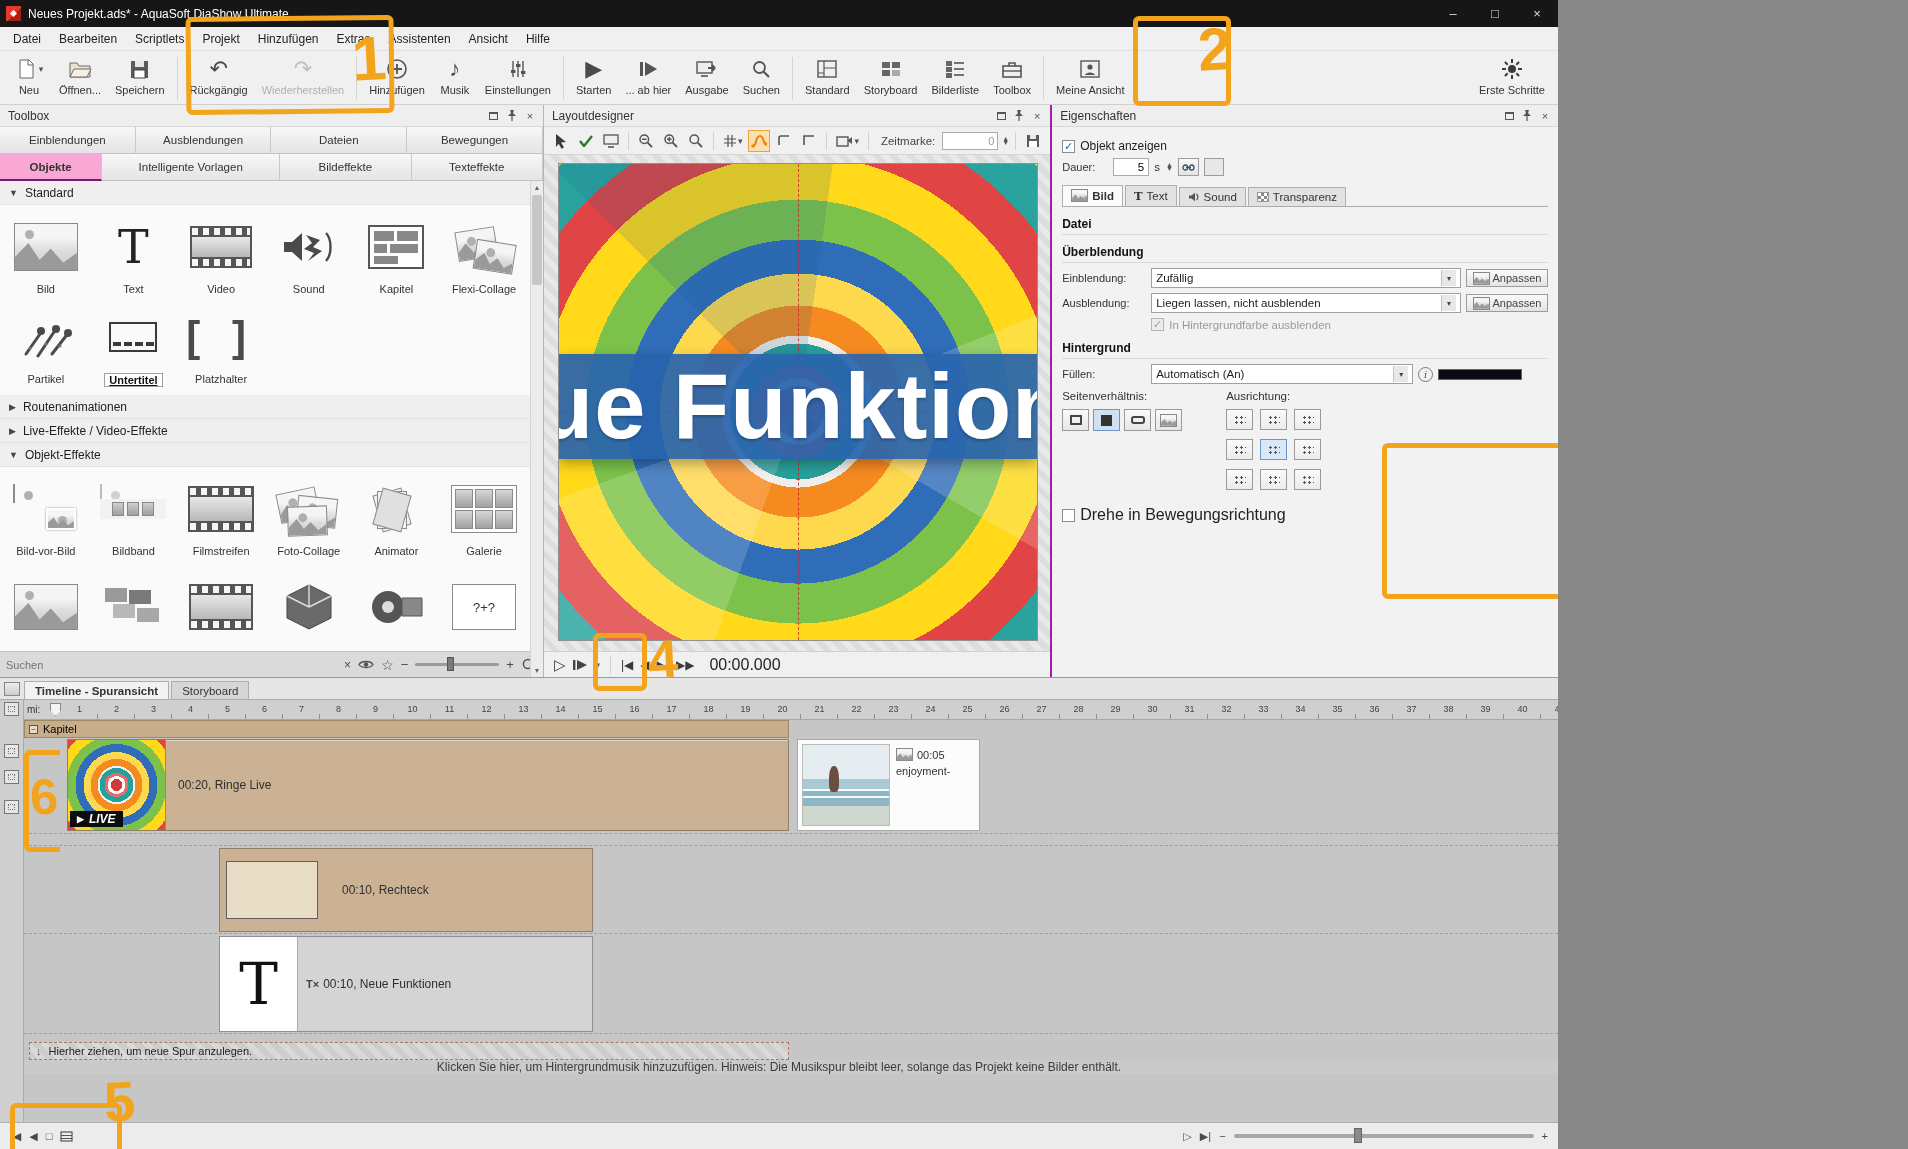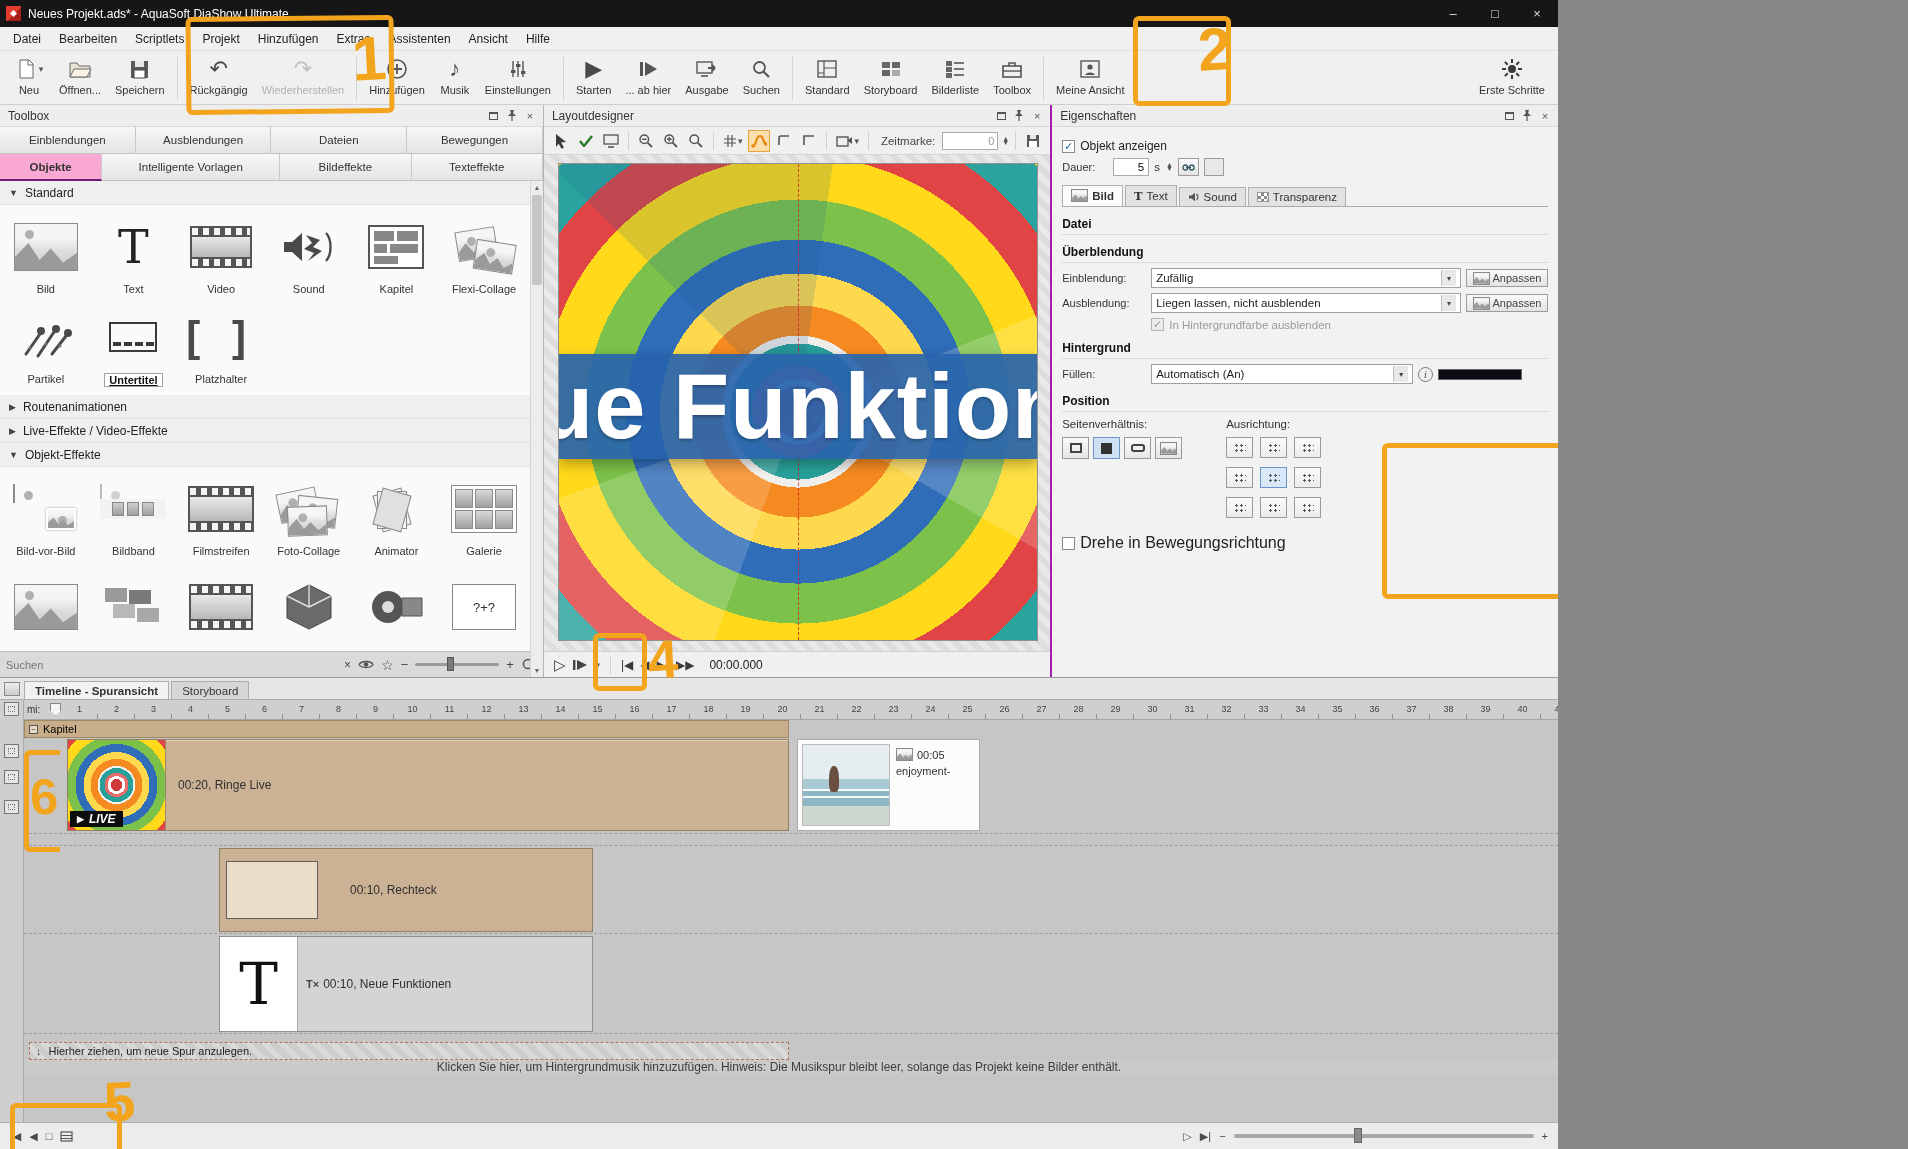--- a/index.html
+++ b/index.html
@@ -100,21 +100,21 @@
   .canvas { position:absolute; left:14px; right:12px; top:8px; bottom:10px; border:1px solid #909090; overflow:hidden;
      background:
        conic-gradient(from 200deg at 50% 52%, rgba(255,255,255,.16) 0 50deg, transparent 50deg 115deg, rgba(25,90,140,.16) 115deg 168deg, transparent 168deg 228deg, rgba(255,255,255,.18) 228deg 280deg, transparent 280deg),
        radial-gradient(circle at 50% 52%, #cf3a3a 0 26px, #ffffff 26px 33px, #e86a6a 33px 46px, #28a09a 46px 68px, #f0eeea 68px 76px, #f58a20 76px 106px, #ffd94d 106px 138px, #2f6db8 138px 172px, #7cc24a 172px 212px, #ffd91a 212px 256px, #e04444 256px 298px, #2aa39e 298px 342px, #ffd91a 342px 396px, #f3e96e 396px 460px, #ffe98e 460px); }
   .band { position:absolute; left:0; right:0; top:40%; height:22%; background:rgba(40,100,172,.92); box-shadow:0 5px 12px rgba(0,0,0,.3); display:flex; align-items:center; justify-content:center; }
   .band .btxt { color:#fff; font-size:92px; font-weight:bold; letter-spacing:1px; text-shadow:0 2px 3px rgba(0,0,0,.25); white-space:nowrap; }
   .guide-v { position:absolute; left:50%; top:0; bottom:0; width:0; border-left:1px dashed rgba(205,30,30,.8); }
   .guide-h { position:absolute; top:52%; left:0; right:0; height:0; border-top:1px dashed rgba(205,30,30,.8); }
   .transport { height:26px; background:#f0f0f0; border-top:1px solid #d0d0d0; display:flex; align-items:center; gap:7px; padding:0 10px; font-size:12px; color:#333; }
   .tpico { font-size:12px; color:#3a3a3a; }
-  .time { margin-left:8px; font-size:12px; color:#222; }
+  .time { margin-left:8px; font-size:16px; color:#222; }
 
   
   .props { width:532px; }
   .pcontent { flex:1; padding:7px 10px; font-size:12px; color:#222; overflow:hidden; }
   .prow { display:flex; align-items:center; margin:5px 0; gap:5px; }
   .cb { width:13px; height:13px; border:1px solid #8a8a8a; background:#fff; display:inline-flex; align-items:center; justify-content:center; font-size:11px; color:#1a62a8; line-height:1; }
   .cb.dis { background:#ececec; color:#9a9a9a; border-color:#b5b5b5; }
   .ninput { width:36px; height:18px; border:1px solid #ababab; background:#fff; font-size:11.5px; padding:0 4px; text-align:right; font-family:inherit; }
   .sbtn { height:18px; min-width:20px; border:1px solid #9c9c9c; background:linear-gradient(#fafafa,#e3e3e3); display:inline-flex; align-items:center; justify-content:center; font-size:11px; color:#444; gap:3px; padding:0 3px; }
   .ptabs { display:flex; align-items:flex-end; height:24px; border-bottom:1px solid #ababab; margin-top:7px; }
@@ -170,21 +170,21 @@
   .livebadge { position:absolute; left:2px; bottom:3px; background:#0d0d0d; color:#fff; font-style:italic; font-weight:bold; font-size:12px; padding:1px 7px; display:flex; gap:5px; align-items:center; }
   .livebadge .lp { font-size:9px; font-style:normal; }
   .itlabel { margin-left:12px; color:#2f2f2f; font-size:12px; }
   .it-enjoy { left:773px; top:1px; width:183px; height:92px; background:#fcfcfc; border:1px solid #ababab; padding:4px; gap:6px; align-items:flex-start; }
   .beach { width:88px; height:82px; flex-shrink:0; border:1px solid #bbb; position:relative; overflow:hidden;
      background:linear-gradient(180deg,#e6edf1 0 42%,#a9c9d5 42% 58%,#8fb6c4 58% 76%,#cfd8cf 76%); }
   .beach::before { content:""; position:absolute; left:0; right:0; top:55%; height:18%; background:repeating-linear-gradient(180deg, rgba(255,255,255,.9) 0 2px, transparent 2px 7px); }
   .beach::after { content:""; position:absolute; left:30%; top:26%; width:10px; height:26px; background:#6a4f40; border-radius:45% 45% 30% 30%; }
   .enjmeta { display:flex; flex-direction:column; gap:4px; padding-top:4px; font-size:11px; color:#333; }
   .enjtop { display:flex; align-items:center; gap:4px; }
-  .it-rect { left:195px; top:2px; width:374px; height:84px; background:#cbb295; border:1px solid #8f7f63; padding-left:6px; gap:20px; }
+  .it-rect { left:195px; top:2px; width:374px; height:84px; background:#cbb295; border:1px solid #8f7f63; padding-left:6px; gap:12px; }
   .rectthumb { width:92px; height:58px; background:#eaddc8; border:1px solid #5f5f5f; flex-shrink:0; }
   .it-text { left:195px; top:2px; width:374px; height:96px; background:#d4d4d4; border:1px solid #909090; }
   .tthumb { width:78px; height:94px; background:#fff; border-right:1px solid #aaa; display:flex; align-items:center; justify-content:center; flex-shrink:0; font-family:"DejaVu Serif",serif; font-size:58px; color:#111; }
   .txico { font-weight:bold; font-size:11px; color:#444; margin:0 4px 0 8px; }
   .hierher { height:18px; margin:8px 0 0 29px; width:760px; border:1px dashed #b3735f; background:repeating-linear-gradient(45deg,#cdcdcd 0 6px,#d9d9d9 6px 12px); display:flex; align-items:center; gap:7px; padding-left:6px; font-size:11px; color:#222; }
   .music { flex:1; display:flex; align-items:center; justify-content:center; color:#3c3c3c; font-size:12px; background:#cacaca; }
   .sbar { height:27px; background:#ececec; border-top:1px solid #b0b0b0; display:flex; align-items:center; gap:8px; padding:0 10px; }
   .sico { font-size:11px; color:#4a4a4a; }
   .hslider { width:300px; height:4px; background:#a8a8a8; border-radius:2px; position:relative; }
   .hslider .knob { position:absolute; left:40%; top:-6px; width:8px; height:15px; background:#8a8a8a; border:1px solid #666; }
@@ -934,21 +934,20 @@
         <div class="prow">
           <span class="plabel">Füllen:</span>
           <span class="sel" style="flex:0 0 262px">
               <span class="sv">Automatisch (An)</span>
               <span class="sc">▾</span>
             </span>
           <span class="infoc">i</span>
           <span class="swatch"></span>
         </div>
 
-        <div class="sech2">Position</div>
         <div class="poscols">
           <div class="pcol1">
             <div class="small-lbl">Seitenverhältnis:</div>
             <div class="ratio-row">
               <span class="ratio-btn">
                   <span class="r-outline"></span>
                 </span>
               <span class="ratio-btn active">
                   <span class="r-fill"></span>
                 </span>

